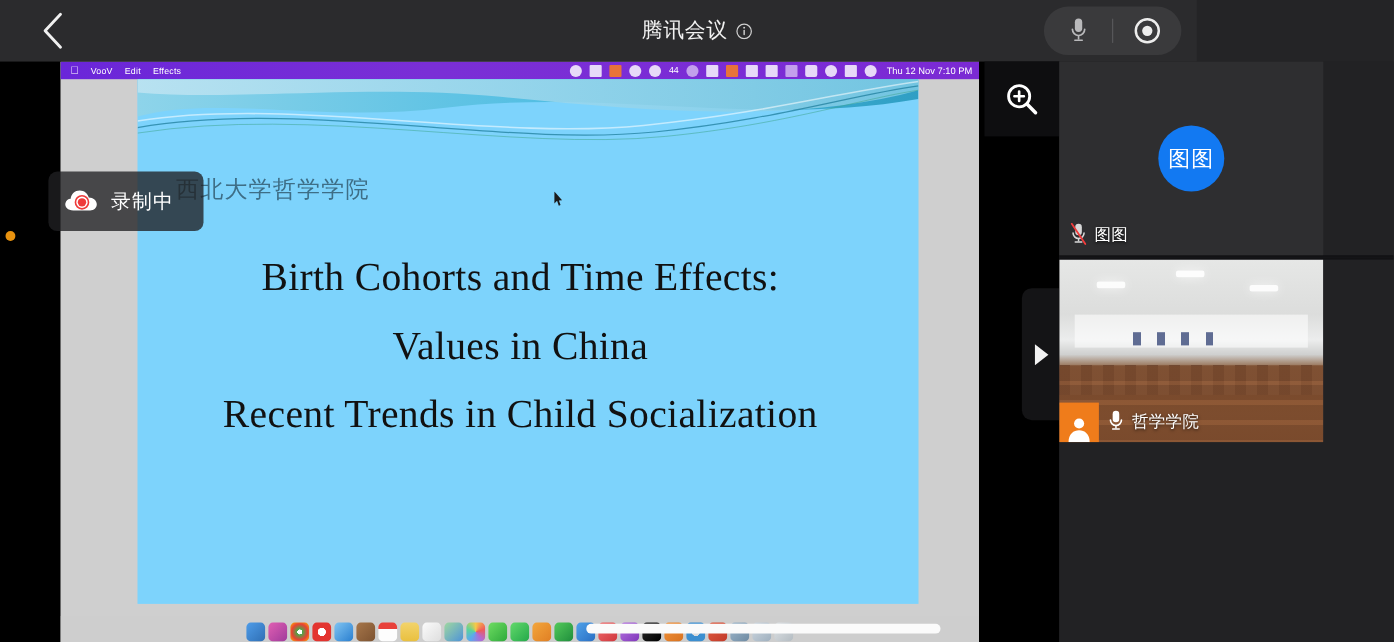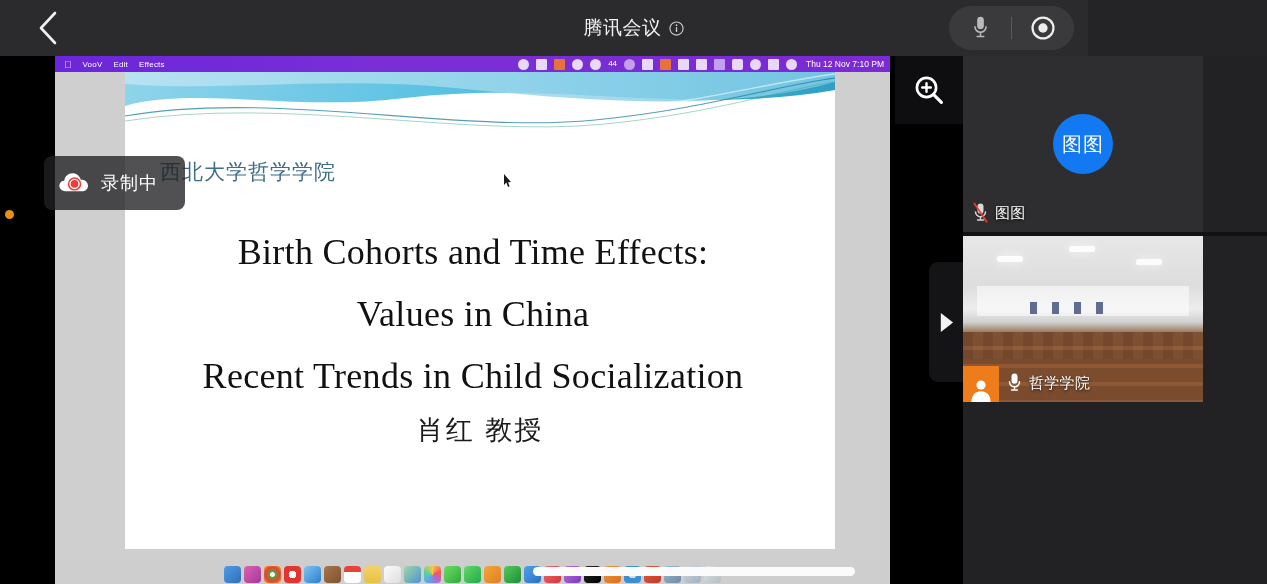--- a/index.html
+++ b/index.html
@@ -59,21 +59,21 @@
   .mmi.sq { border-radius: 1px; }
   .mmi.orange { background: #e8733a; }
   .mmi.dim { background: rgba(255,255,255,.55); }
   .mmi.round { border-radius: 50%; }
   .mm-num { font-size: 8px; }
   .mm-clock { font-size: 8.5px; white-space: nowrap; padding-left: 2px; }
 
   
   .slide {
     position: absolute; left: 70px; top: 16px; width: 710px; height: 477px;
-    background: #ffffff; overflow: hidden;
+    background: #7dd3fc; overflow: hidden;
   }
   .wave-wrap { position: absolute; left:0; top:0; width: 710px; height: 82px; overflow: hidden; }
   .slide-org {
     position: absolute; left: 35px; top: 86px;
     font-family: "DejaVu Sans", sans-serif;
     font-size: 21px; color: #3e6e86; letter-spacing: 1px;
   }
   .slide-title {
     position: absolute; left: 0; top: 150px; width: 696px;
     text-align: center; font-family: "Liberation Serif", "DejaVu Serif", serif;
@@ -290,21 +290,20 @@
         </div>
 
         <div class="slide-org">西北大学哲学学院</div>
 
         <div class="slide-title">
           <div>Birth Cohorts and Time Effects:</div>
           <div>Values in China</div>
           <div>Recent Trends in Child Socialization</div>
         </div>
 
-        <div class="slide-author">肖红  教授</div>
 
         <div class="mouse-cursor">
           <svg width="9" height="14" viewBox="0 0 9 14">
             <path d="M1 0 L1 11 L3.4 8.6 L5 13 L6.6 12.3 L5.1 8.2 L8 8.1 Z" fill="#1a1a1a"></path>
           </svg>
         </div>
       </div>
 
       <div class="mac-dock">
         <span class="dock-icon" style="background:linear-gradient(135deg,#4e9ce8,#2f6fb5)"></span>

